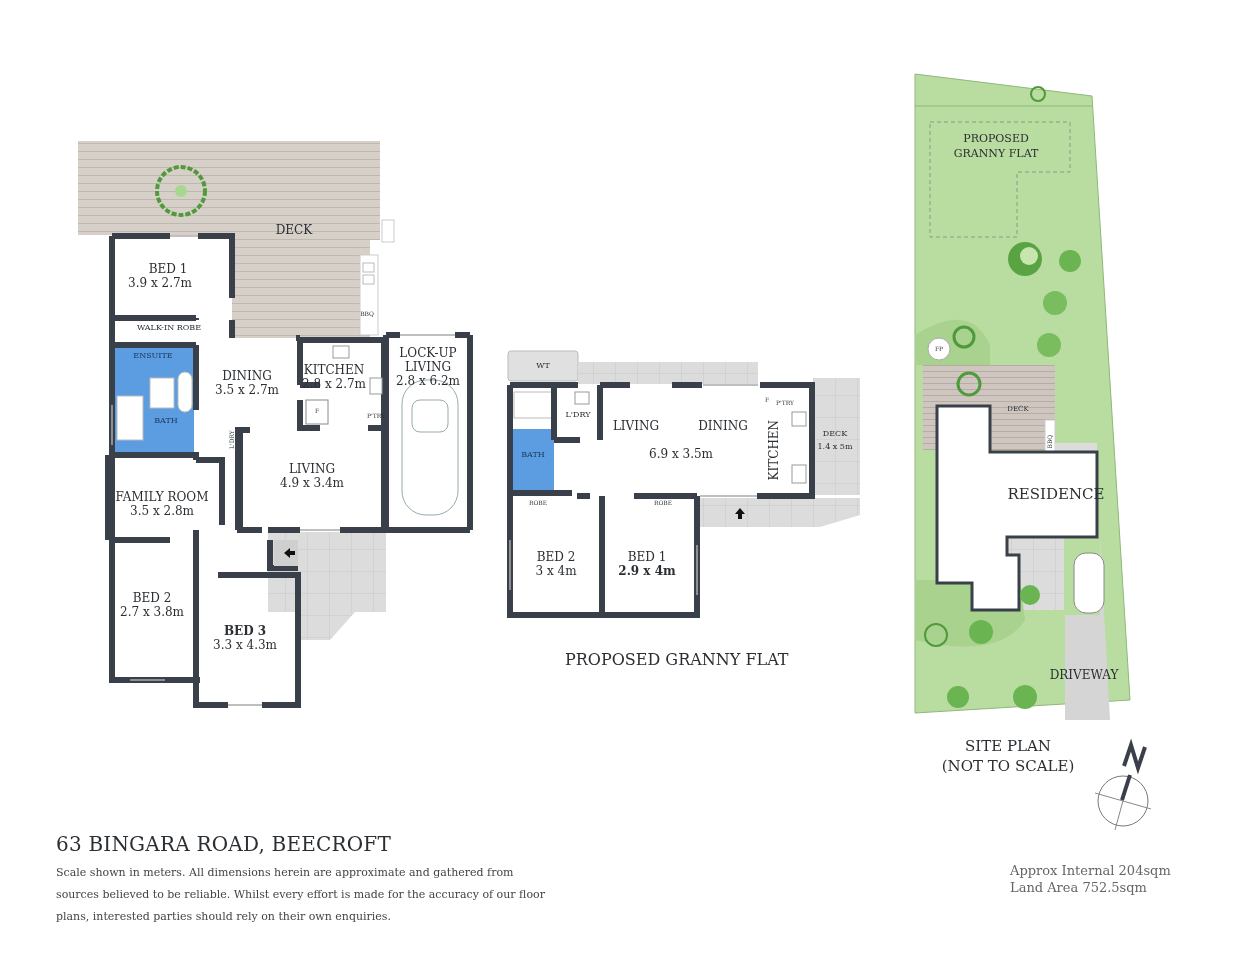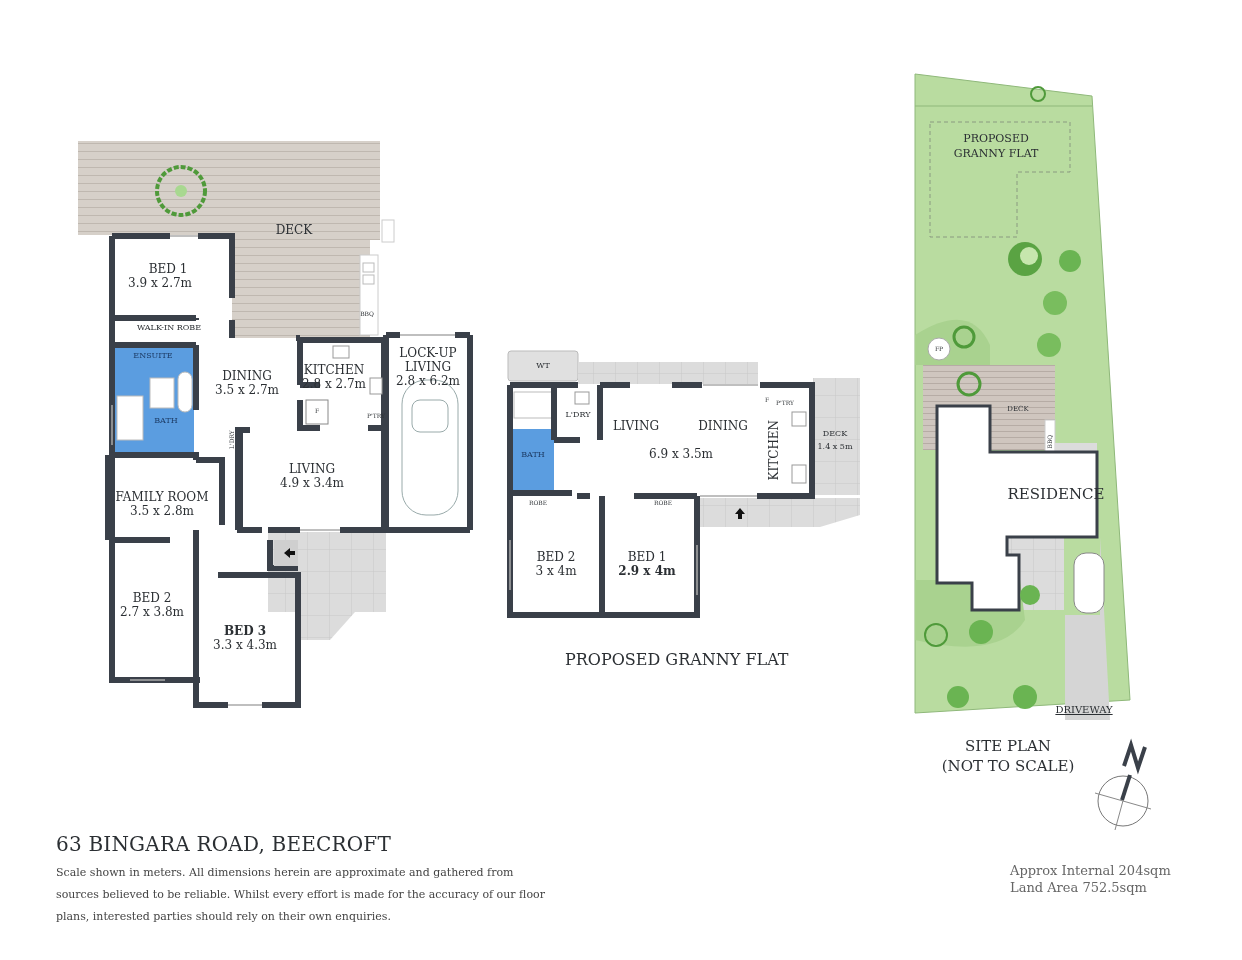--- a/index.html
+++ b/index.html
@@ -232,21 +232,21 @@
 <div class="lbl tiny" style="left:767px;top:396px;">F</div>
 <div class="lbl tiny" style="left:785px;top:399px;">P'TRY</div>
 <div class="gf-caption">PROPOSED GRANNY FLAT</div>
 
 <div class="lbl small" style="left:996px;top:132px;font-size:11px;">PROPOSED</div>
 <div class="lbl small" style="left:996px;top:147px;font-size:11px;">GRANNY FLAT</div>
 <div class="lbl tiny" style="left:939px;top:345px;">FP</div>
 <div class="lbl tiny" style="left:1018px;top:405px;font-size:7px;">DECK</div>
 <div class="lbl tiny" style="left:1050px;top:438px;transform:translateX(-50%) rotate(-90deg);">BBQ</div>
 <div class="lbl" style="left:1056px;top:485px;font-size:15px;">RESIDENCE</div>
-<div class="lbl tiny" style="left:1084px;top:704px;font-size:10px;text-decoration:underline;">DRIVEWAY</div>
+<div class="lbl tiny" style="left:1084px;top:668px;font-size:12px;">DRIVEWAY</div>
 <div class="site-caption">
   <div>SITE PLAN</div>
   <div>(NOT TO SCALE)</div>
 </div>
 
 <div class="title">63 BINGARA ROAD, BEECROFT</div>
 <div class="disclaimer">Scale shown in meters. All dimensions herein are approximate and gathered from sources believed to be  reliable. Whilst every effort is made for the accuracy of our floor plans, interested parties should rely on their own enquiries.</div>
 <div class="areas">
   <div>Approx Internal 204sqm</div>
   <div>Land Area 752.5sqm</div>

